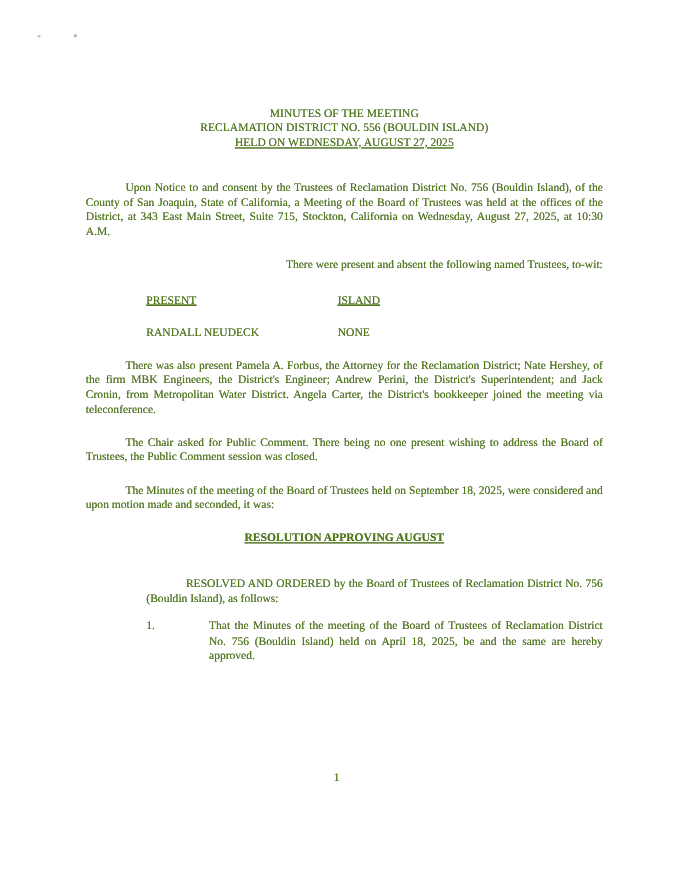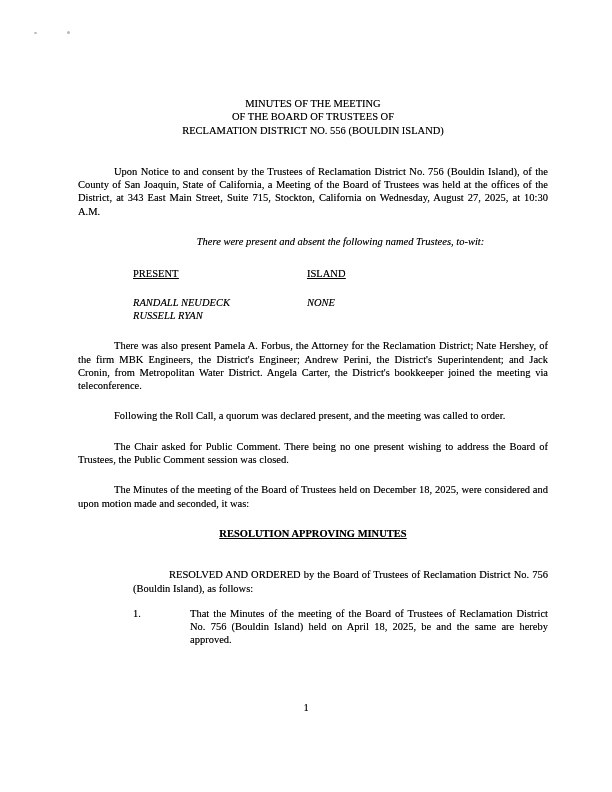--- a/index.html
+++ b/index.html
@@ -2,37 +2,37 @@
 <html><head>
 <meta charset="utf-8">
 <style>
   html,body{margin:0;padding:0;background:#e8e8e8;}
   .page{
     position:relative;
     width:612px;height:792px;
     margin:0 auto;
     background:#ffffff;
     font-family:"Liberation Serif","DejaVu Serif",serif;
-    color:#000000;
+    color:#4d7c0f;
     overflow:hidden;
   }
   .scan{filter:blur(0.25px);text-shadow:0 0 0.5px rgba(20,20,20,.55);}
   .content{
     position:absolute;left:78px;top:97px;width:470px;
     font-size:10.5px;line-height:13.3px;
   }
   .title-block{text-align:center;margin:0 0 28px 0;}
   .title-block div{white-space:nowrap;}
   .u{text-decoration:underline;}
   .b{font-weight:bold;}
   p.para{margin:0 0 17px 0;text-indent:36px;text-align:justify;}
-  p.single{text-align:center;text-indent:55px;margin-bottom:19px;font-style:italic;}
+  p.single{text-align:right;text-indent:55px;margin-bottom:19px;}
   .attendance{padding-left:55px;margin:0 0 17px 0;}
   .att-head{display:flex;margin-bottom:15px;text-decoration:underline;}
-  .att-row{display:flex;font-style:italic;}
+  .att-row{display:flex;}
   .att-col1{width:174px;flex:none;}
   .att-col2{flex:1;}
   .res-heading{text-align:center;margin:0 0 20px 0;}
   p.resolved{margin-left:55px;text-indent:36px;margin-bottom:12px;margin-top:28px;}
   .num-item{display:flex;padding-left:55px;}
   .num{width:57px;flex:none;}
   .num-text{flex:1;text-align:justify;}
   .page-number{
     position:absolute;left:0;top:702px;width:612px;
     text-align:center;font-size:10.5px;
@@ -46,58 +46,56 @@
 
 <div class="page">
 
   <div class="smudge s1"></div>
   <div class="smudge s2"></div>
 
   <div class="content scan">
 
     <div class="title-block">
       <div>MINUTES OF THE MEETING</div>
-      <div>OF THE BOARD OF TRUSTEES OF</div>
       <div>RECLAMATION DISTRICT NO. 556 (BOULDIN ISLAND)</div>
+      <div class="u">HELD ON WEDNESDAY, AUGUST 27, 2025</div>
     </div>
 
     <p class="para">Upon Notice to and consent by the Trustees of Reclamation District No. 756 (Bouldin Island), of the County of San Joaquin, State of California, a Meeting of the Board of Trustees was held at the offices of the District, at 343 East Main Street, Suite 715, Stockton, California on Wednesday, August 27, 2025, at 10:30 A.M.</p>
 
     <p class="para single">There were present and absent the following named Trustees, to-wit:</p>
 
     <div class="attendance">
       <div class="att-head">
         <div class="att-col1">
           <span class="u">PRESENT</span>
         </div>
         <div class="att-col2">
           <span class="u">ISLAND</span>
         </div>
       </div>
       <div class="att-row">
         <div class="att-col1">
           <div>RANDALL NEUDECK</div>
-          <div>RUSSELL RYAN</div>
         </div>
         <div class="att-col2">
           <div>NONE</div>
         </div>
       </div>
     </div>
 
     <p class="para">There was also present Pamela A. Forbus, the Attorney for the Reclamation District; Nate Hershey, of the firm MBK Engineers, the District's Engineer; Andrew Perini, the District's Superintendent; and Jack Cronin, from Metropolitan Water District. Angela Carter, the District's bookkeeper joined the meeting via teleconference.</p>
 
-    <p class="para">Following the Roll Call, a quorum was declared present, and the meeting was called to order.</p>
 
     <p class="para">The Chair asked for Public Comment.  There being no one present wishing to address the Board of Trustees, the Public Comment session was closed.</p>
 
-    <p class="para">The Minutes of the meeting of the Board of Trustees held on December 18, 2025, were considered and upon motion made and seconded, it was:</p>
+    <p class="para">The Minutes of the meeting of the Board of Trustees held on September 18, 2025, were considered and upon motion made and seconded, it was:</p>
 
     <div class="res-heading">
-      <span class="u b">RESOLUTION APPROVING MINUTES</span>
+      <span class="u b">RESOLUTION APPROVING AUGUST</span>
     </div>
 
     <p class="para resolved">RESOLVED AND ORDERED by the Board of Trustees of Reclamation District No. 756 (Bouldin Island), as follows:</p>
 
     <div class="num-item">
       <div class="num">1.</div>
       <div class="num-text">That the Minutes of the meeting of the Board of Trustees of Reclamation District No. 756 (Bouldin Island) held on April 18, 2025, be and the same are hereby approved.</div>
     </div>
 
   </div>

